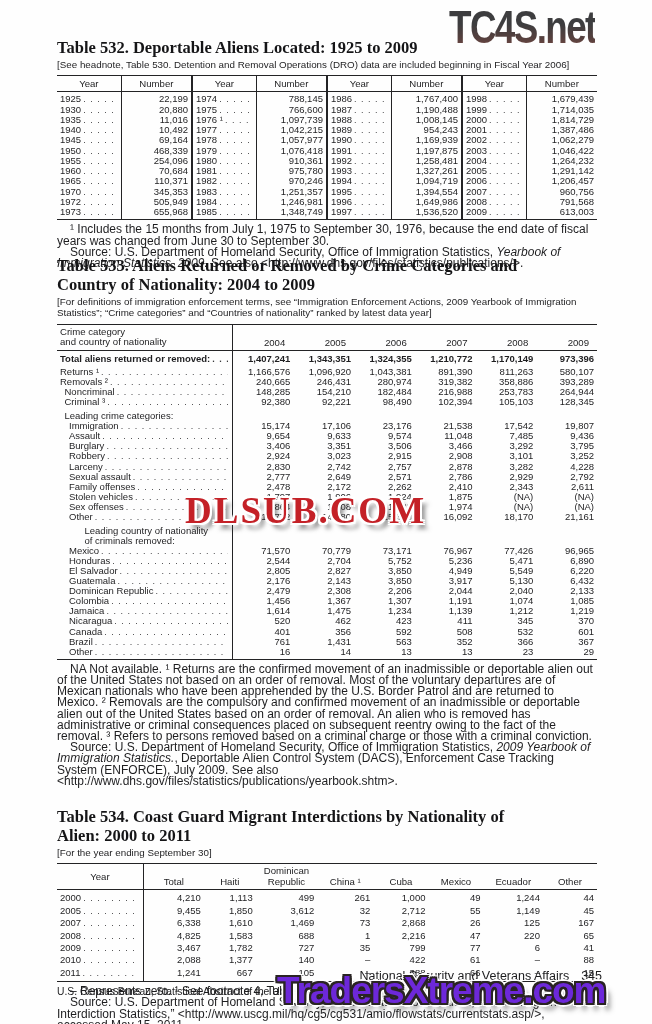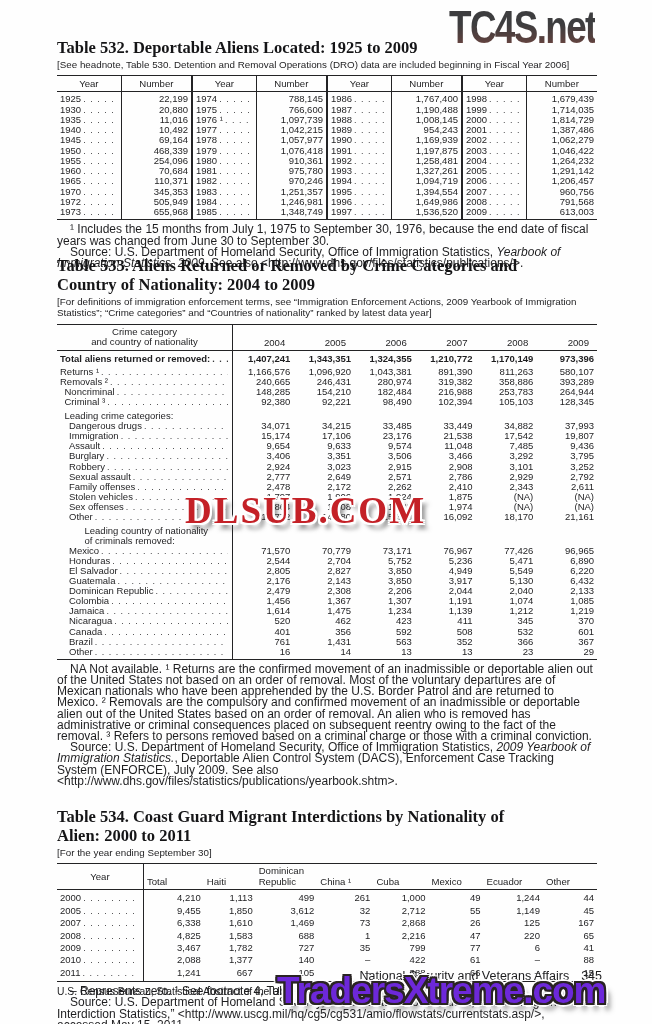--- a/index.html
+++ b/index.html
@@ -21,32 +21,32 @@
   #t532 tbody tr:last-child td{padding-bottom:2px;}
   .cellflex{display:flex;align-items:baseline;}
   .dots{flex:1;overflow:hidden;white-space:nowrap;color:#3a3a3c;margin:0 1px 0 2px;}
   .dots::after{content:". . . . . . . . . . . . . . . . . . . . . . . . . . . . . . . . . . . . . . . . . . . . . . . . . . . . . . . . . . . .";
                letter-spacing:1px;font-size:9px;}
   .num{text-align:right;}
   .nsep{border-left:1px solid #232325;}
   .psep{border-left:2px solid #232325;}
   
   #t533 th{vertical-align:bottom;}
-  #t533 th.stubh{text-align:center;white-space:pre-line;vertical-align:middle;line-height:10.5px;}
+  #t533 th.stubh{text-align:left;white-space:pre-line;vertical-align:middle;line-height:10.5px;}
   #t533 th.yr{text-align:right;padding-right:8px;}
   #t533 td{line-height:10.1px;}
   #t533 tbody tr:first-child td{padding-top:3px;}
   #t533 tr.gap td{padding-top:3.5px;}
   #t533 tr.bold{font-weight:bold;}
   #t533 tbody tr:last-child td{padding-bottom:2px;}
   .grouplbl{white-space:pre-line;}
   
   #t534 th{vertical-align:bottom;white-space:pre-line;line-height:10.5px;}
   #t534 th.stubh{text-align:center;vertical-align:middle;}
-  #t534 th.yr{text-align:left;}
+  #t534 th.yr{text-align:center;}
   #t534 td{line-height:12.4px;}
   #t534 tbody tr:first-child td{padding-top:2px;}
   #t534 tbody tr:last-child td{padding-bottom:2px;}
   
   #footer-line{position:absolute;left:57px;right:50px;top:969px;text-align:right;font-size:12.5px;color:#1c1c1e;}
   #footer-line .pg{margin-left:12px;}
   #footer-credit{position:absolute;left:57px;top:986px;font-size:10.3px;color:#1c1c1e;}
   
   .wm{position:absolute;white-space:nowrap;pointer-events:none;}
   #wm-top{left:449px;top:0px;font-family:"Liberation Sans",sans-serif;font-weight:bold;font-size:46px;
@@ -571,34 +571,20 @@
             <td class="num nsep"></td>
             <td class="num"></td>
             <td class="num"></td>
             <td class="num"></td>
             <td class="num"></td>
             <td class="num"></td>
           </tr>
           <tr>
             <td>
               <span class="cellflex" style="padding-left: 9px;">
-                <span class="grouplbl">Dangerous drugs</span>
-                <span class="dots"></span>
-              </span>
-            </td>
-            <td class="num nsep">34,071</td>
-            <td class="num">34,215</td>
-            <td class="num">33,485</td>
-            <td class="num">33,449</td>
-            <td class="num">34,882</td>
-            <td class="num">37,993</td>
-          </tr>
-          <tr>
-            <td>
-              <span class="cellflex" style="padding-left: 9px;">
                 <span class="grouplbl">Immigration</span>
                 <span class="dots"></span>
               </span>
             </td>
             <td class="num nsep">15,174</td>
             <td class="num">17,106</td>
             <td class="num">23,176</td>
             <td class="num">21,538</td>
             <td class="num">17,542</td>
             <td class="num">19,807</td>
@@ -637,20 +623,34 @@
                 <span class="grouplbl">Robbery</span>
                 <span class="dots"></span>
               </span>
             </td>
             <td class="num nsep">2,924</td>
             <td class="num">3,023</td>
             <td class="num">2,915</td>
             <td class="num">2,908</td>
             <td class="num">3,101</td>
             <td class="num">3,252</td>
+          </tr>
+          <tr>
+            <td>
+              <span class="cellflex" style="padding-left: 9px;">
+                <span class="grouplbl">Larceny</span>
+                <span class="dots"></span>
+              </span>
+            </td>
+            <td class="num nsep">2,830</td>
+            <td class="num">2,742</td>
+            <td class="num">2,757</td>
+            <td class="num">2,878</td>
+            <td class="num">3,282</td>
+            <td class="num">4,228</td>
           </tr>
           <tr>
             <td>
               <span class="cellflex" style="padding-left: 9px;">
                 <span class="grouplbl">Sexual assault</span>
                 <span class="dots"></span>
               </span>
             </td>
             <td class="num nsep">2,777</td>
             <td class="num">2,649</td>

